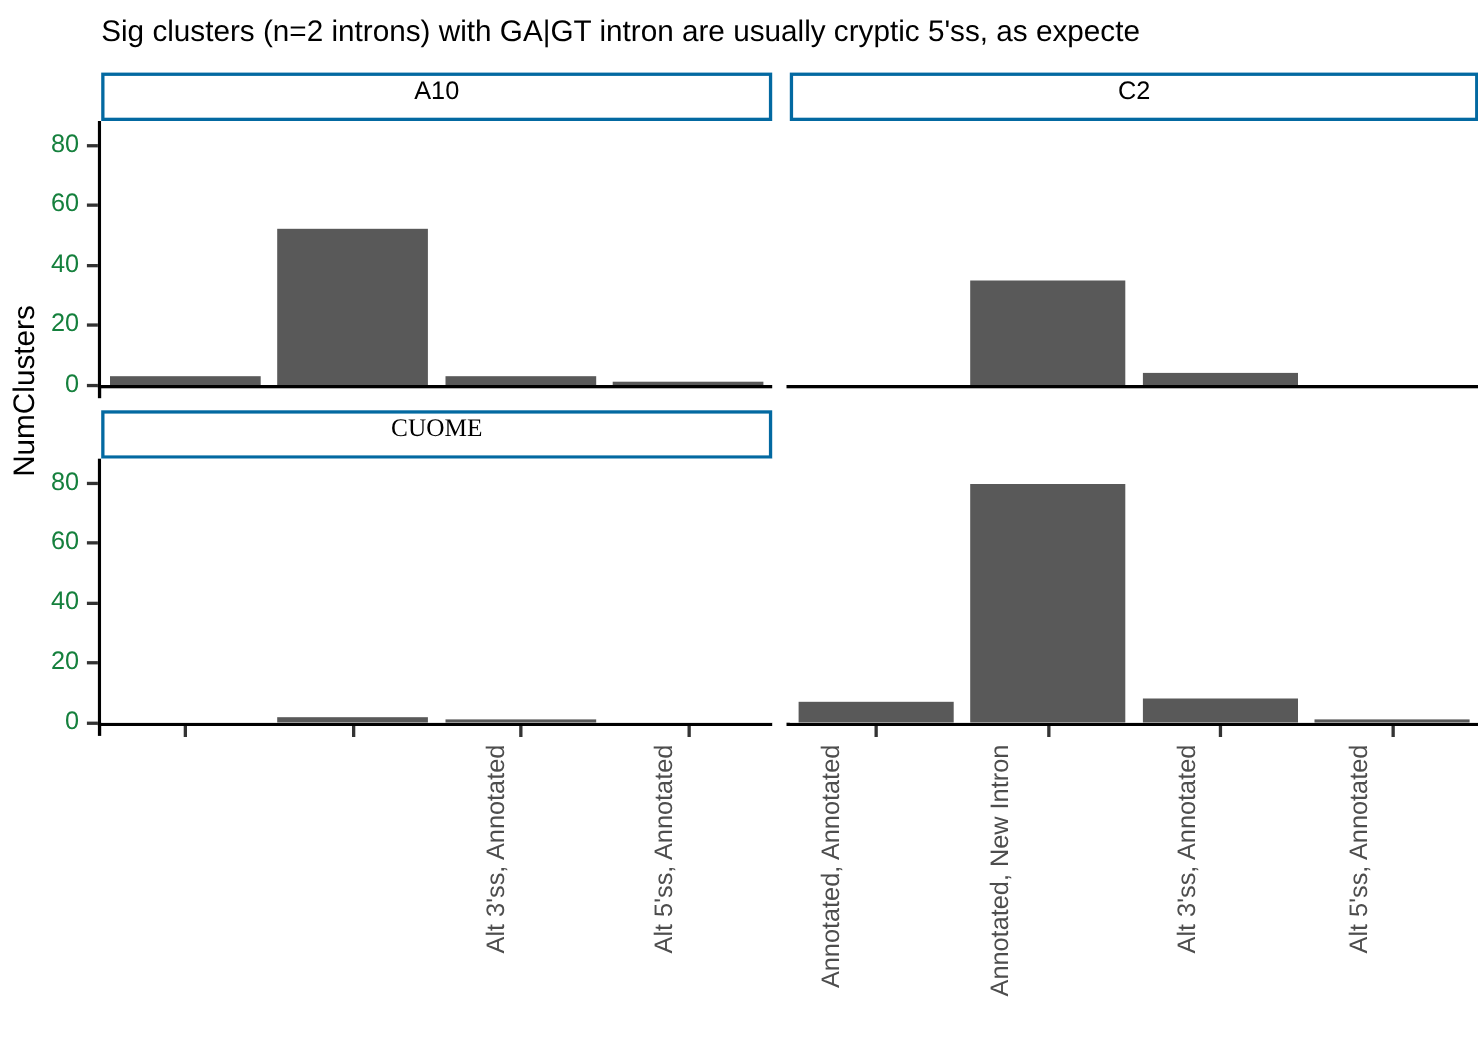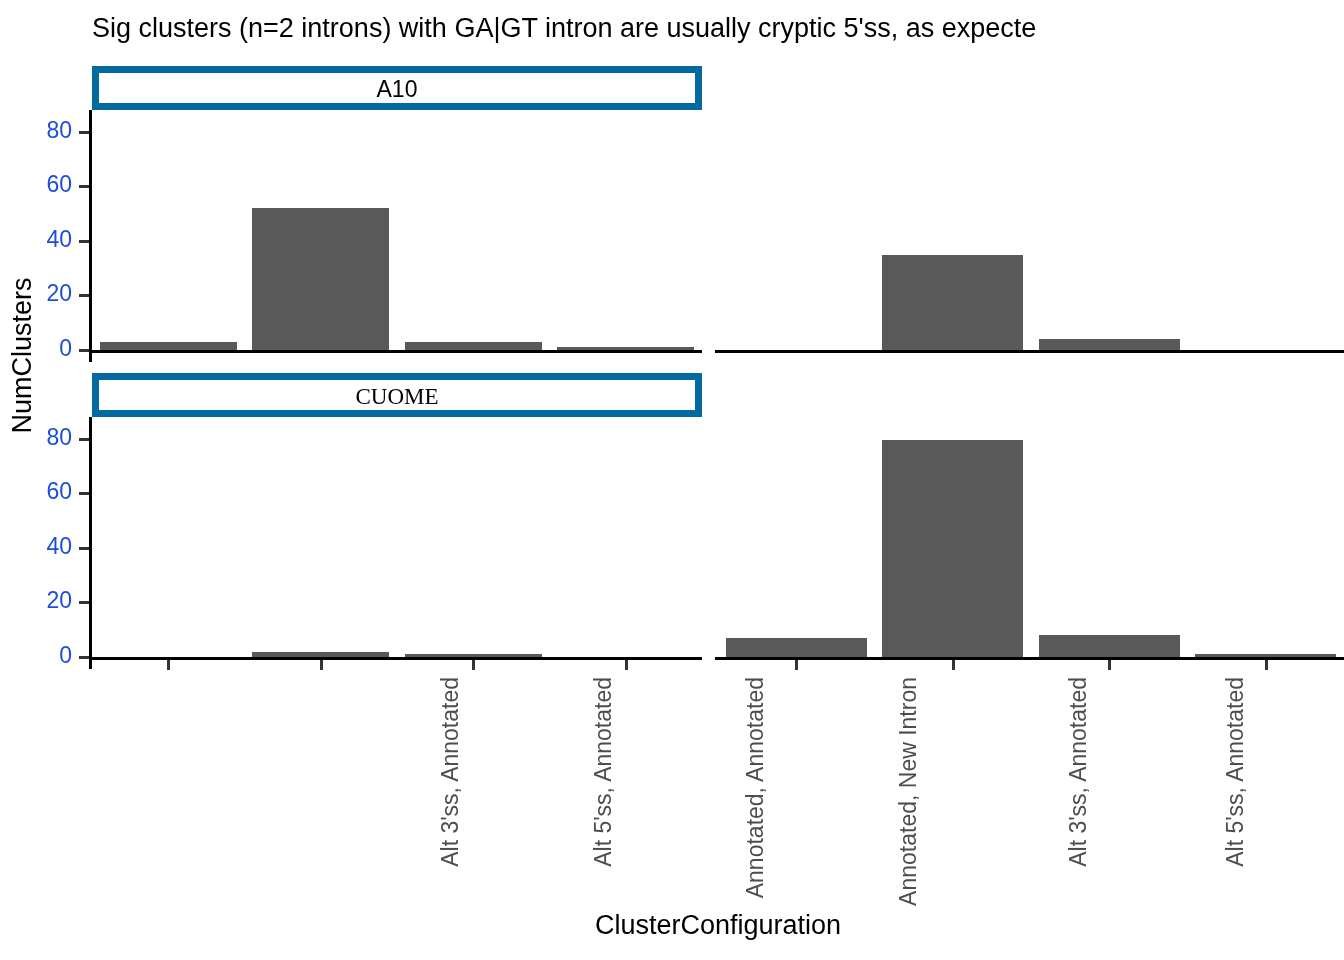--- a/index.html
+++ b/index.html
@@ -62,24 +62,24 @@
   .panel {
     position: absolute;
   }
   .panel-strip {
     position: absolute;
     left: 0;
     top: 0;
     width: 100%;
     height: 44px;
     box-sizing: border-box;
-    border: 7px solid #0369a1;
+    border: 3px solid #0369a1;
     background: #ffffff;
     display: flex;
-    align-items: flex-end;
+    align-items: flex-start;
     justify-content: center;
   }
   .panel-strip-label {
     font-size: 23px;
     color: #000000;
     white-space: nowrap;
   }
   .panel-region {
     position: absolute;
     left: 0;
@@ -121,21 +121,21 @@
   .tick-mark-x {
     position: absolute;
     width: 3px;
     height: 10px;
     background: #333333;
   }
   .tick-label-y {
     position: absolute;
     text-align: right;
     font-size: 23px;
-    color: #1d4ed8;
+    color: #15803d;
     white-space: nowrap;
   }
   .tick-label-x {
     position: absolute;
     font-size: 23px;
     color: #4d4d4d;
     white-space: nowrap;
     transform: rotate(-90deg);
     transform-origin: 100% 0%;
     text-align: right;
@@ -143,21 +143,20 @@
 </style>
 </head>
 <body>
 
 <div id="root">
 
   <div id="plot-title">Sig clusters (n=2 introns) with GA|GT intron are usually cryptic 5'ss, as expecte</div>
 
   <div id="y-axis-title">NumClusters</div>
 
-  <div id="x-axis-title">ClusterConfiguration</div>
 
   <div id="axes-layer">
       <div class="axis-line-v" style="left: 89px; top: 110px; height: 252px;"></div>
       <div class="tick-mark-y" style="left: 79px; top: 349px;"></div>
       <div class="tick-label-y" style="left: 2px; top: 335px; width: 70px;">0</div>
       <div class="tick-mark-y" style="left: 79px; top: 294.455px;"></div>
       <div class="tick-label-y" style="left: 2px; top: 280.455px; width: 70px;">20</div>
       <div class="tick-mark-y" style="left: 79px; top: 239.909px;"></div>
       <div class="tick-label-y" style="left: 2px; top: 225.909px; width: 70px;">40</div>
       <div class="tick-mark-y" style="left: 79px; top: 185.364px;"></div>
@@ -196,20 +195,23 @@
         <div class="panel-region" style="height: 240px;">
           <div class="bars-layer">
             <div class="bar" title="Alt 3'ss, Annotated: 3" style="left: 7.625px; width: 137.25px; height: 8.18182px; background: rgb(89, 89, 89);"></div>
             <div class="bar" title="Alt 5'ss, Annotated: 52" style="left: 160.125px; width: 137.25px; height: 141.818px; background: rgb(89, 89, 89);"></div>
             <div class="bar" title="Annotated, Annotated: 3" style="left: 312.625px; width: 137.25px; height: 8.18182px; background: rgb(89, 89, 89);"></div>
             <div class="bar" title="Annotated, New Intron: 1" style="left: 465.125px; width: 137.25px; height: 3px; background: rgb(89, 89, 89);"></div>
           </div>
         </div>
       </div>
       <div class="panel" style="left: 718px; top: 66px; width: 626px; height: 284px;">
+        <div class="panel-strip">
+          <span class="panel-strip-label">C2</span>
+        </div>
         <div class="panel-region" style="height: 240px;">
           <div class="bars-layer">
             <div class="bar" title="Alt 5'ss, Annotated: 35" style="left: 164.325px; width: 140.85px; height: 95.4545px; background: rgb(89, 89, 89);"></div>
             <div class="bar" title="Annotated, Annotated: 4" style="left: 320.825px; width: 140.85px; height: 10.9091px; background: rgb(89, 89, 89);"></div>
           </div>
         </div>
       </div>
       <div class="panel" style="left: 92px; top: 373px; width: 610px; height: 284px; font-family: Liberation Serif, serif;">
         <div class="panel-strip">
           <span class="panel-strip-label">CUOME</span>

